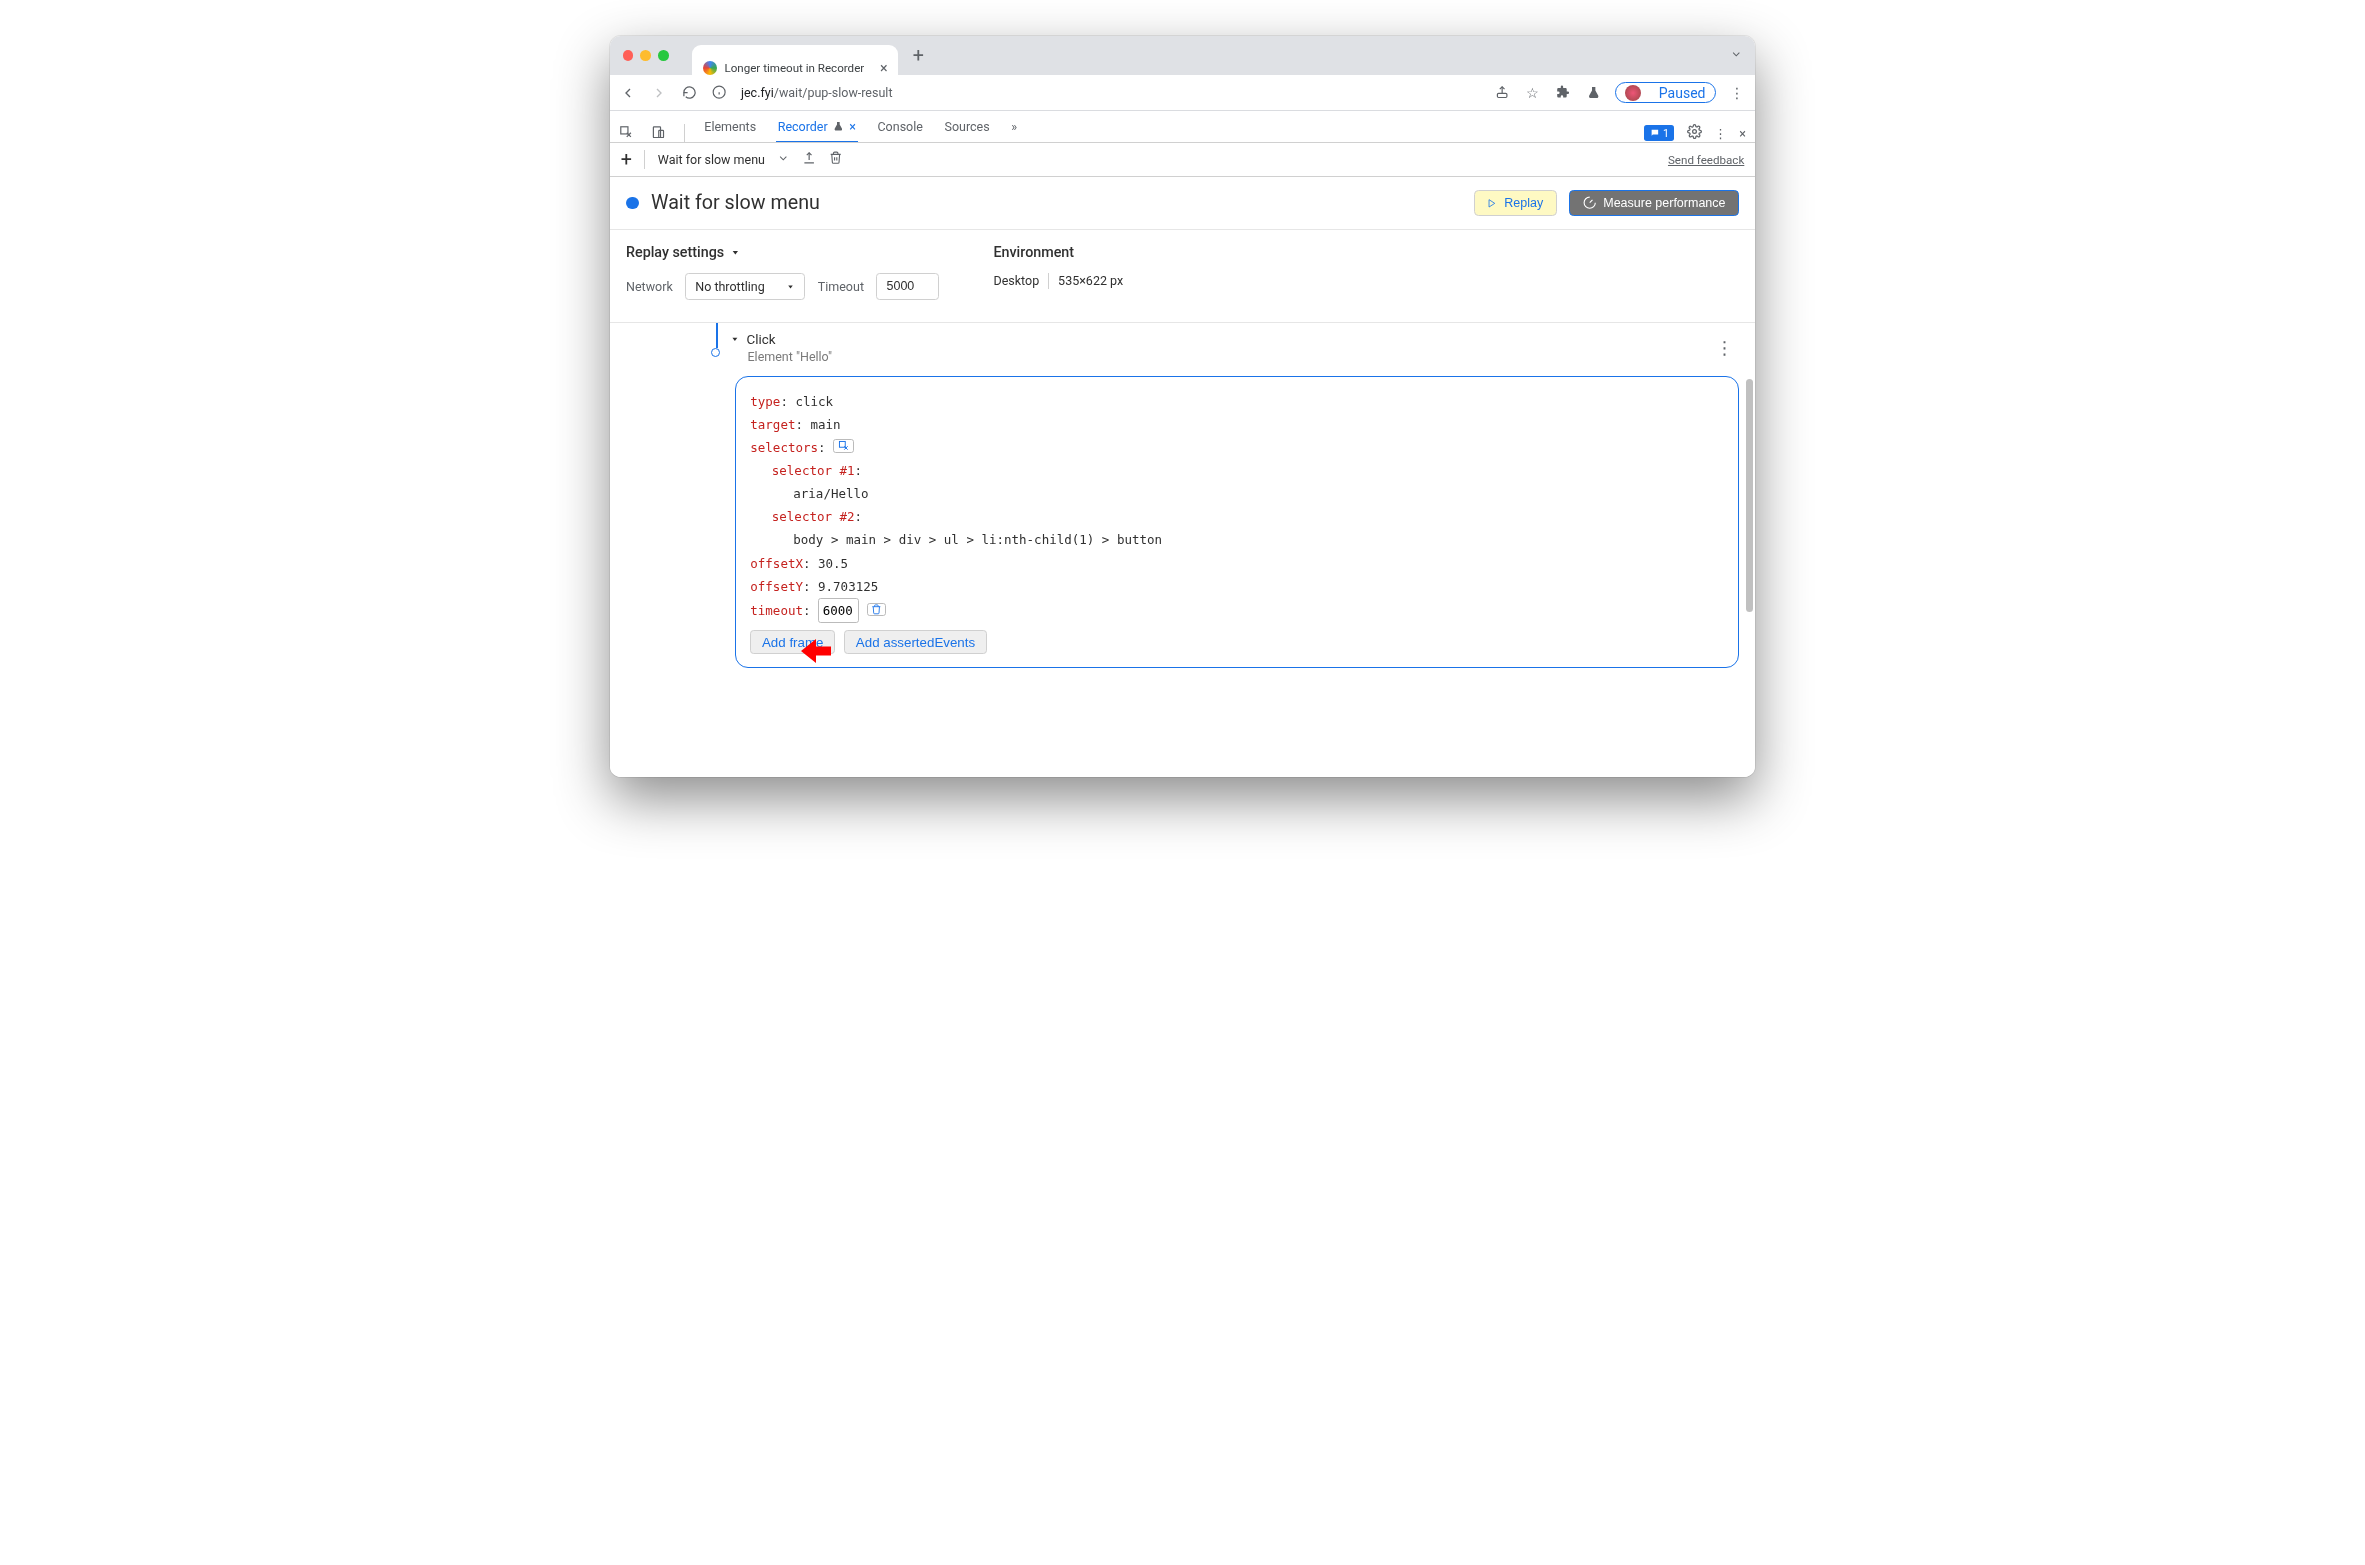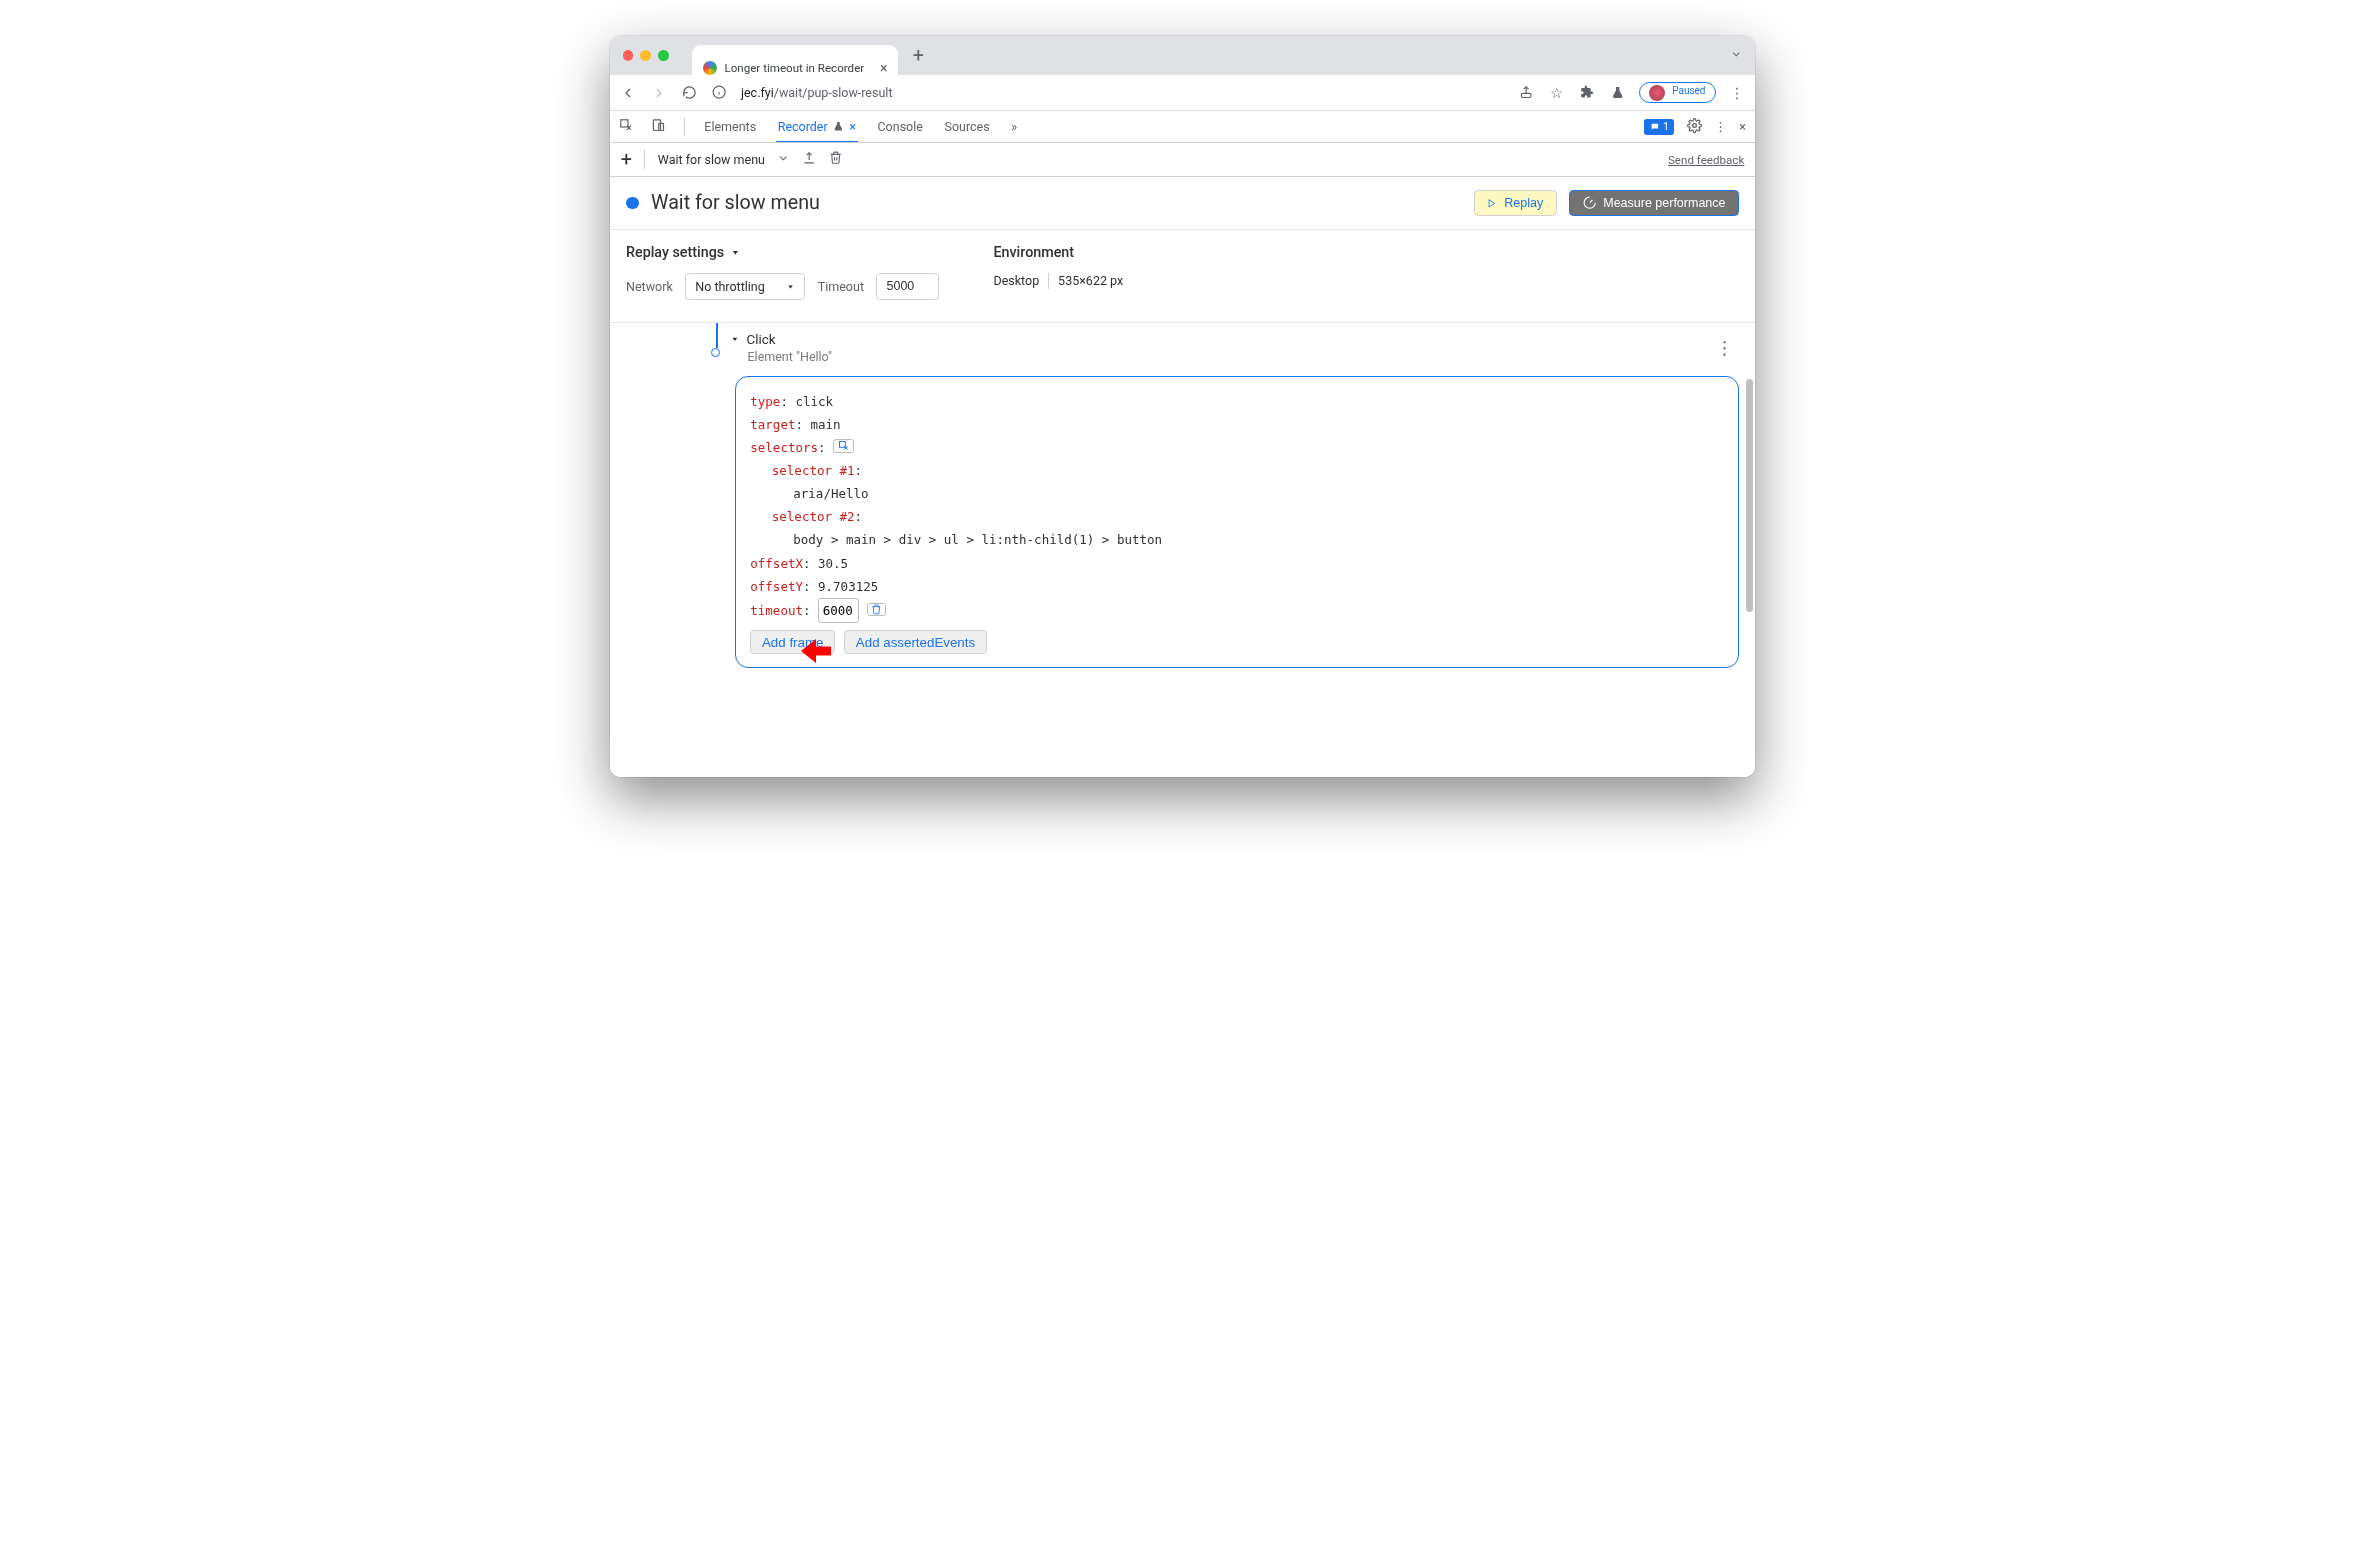--- a/index.html
+++ b/index.html
@@ -56,30 +56,30 @@
     height:36px;
     background:#fff;
     border-bottom:0.9px solid #dadce0;
     display:flex;align-items:center;padding:0 9px;gap:12.5px;
     color:#5f6368;
   }
   .toolbar .ico{width:18px;display:flex;justify-content:center}
   .url{font-size:12.5px;color:#202124}
   .url .gray{color:#5f6368}
   .toolbar .right{margin-left:auto;display:flex;align-items:center;gap:12.5px}
-  .pill{border:0.9px solid #1a73e8;border-radius:14.3px;padding:1.8px 9px;color:#1a73e8;font-size:10px;display:flex;align-items:flex-start;gap:7px}
+  .pill{border:0.9px solid #1a73e8;border-radius:14.3px;padding:1.8px 9px;color:#1a73e8;font-size:14px;display:flex;align-items:flex-start;gap:18px}
   .avatar{width:16px;height:16px;border-radius:50%;background:radial-gradient(circle,#e57,#944)}
   
   .split{flex:1;display:flex;min-height:0}
   .page{flex:0 0 479px;background:#f0f0f0;border-right:0.9px solid #ccc;display:flex;flex-direction:column;align-items:center;padding-top:77px}
   .pg-btn{background:#efefef;border:0.9px solid #767676;padding:3.6px 10.7px;font-size:12.5px;color:#202124}
   .pg-text{margin-top:47px;color:#5f6368;font-size:18px}
   .devtools{flex:1;display:flex;flex-direction:column;min-width:0;background:#fff}
   
-  .dt-tabs{height:32px;border-bottom:0.9px solid #d0d0d0;display:flex;align-items:center;padding:0 9px;gap:18px;font-size:12.5px;color:#5f6368}
+  .dt-tabs{height:32px;border-bottom:0.9px solid #d0d0d0;display:flex;align-items:flex-end;padding:0 9px;gap:18px;font-size:12.5px;color:#5f6368}
   .dt-tabs .sep{width:0.9px;height:18px;background:#d0d0d0}
   .dt-tabs .tabi{display:flex;align-items:center;gap:5.4px;padding:0 1.8px;height:100%}
   .dt-tabs .tabi.active{color:#1a73e8;border-bottom:1.8px solid#1a73e8}
   .dt-tabs .right{margin-left:auto;display:flex;align-items:center;gap:12.5px}
   .badge{background:#1a73e8;color:#fff;border-radius:2.7px;padding:0 5.4px;font-size:10.7px;display:flex;align-items:center;gap:3.6px;height:16px}
   
   .rec-tb{height:34px;border-bottom:0.9px solid #d0d0d0;display:flex;align-items:center;padding:0 10.7px;gap:12.5px;font-size:12.5px;color:#303030}
   .rec-tb .right{margin-left:auto;color:#5f6368;text-decoration:underline;font-size:11.6px}
   .rec-tb .sep{width:0.9px;height:19.7px;background:#d0d0d0}
   

